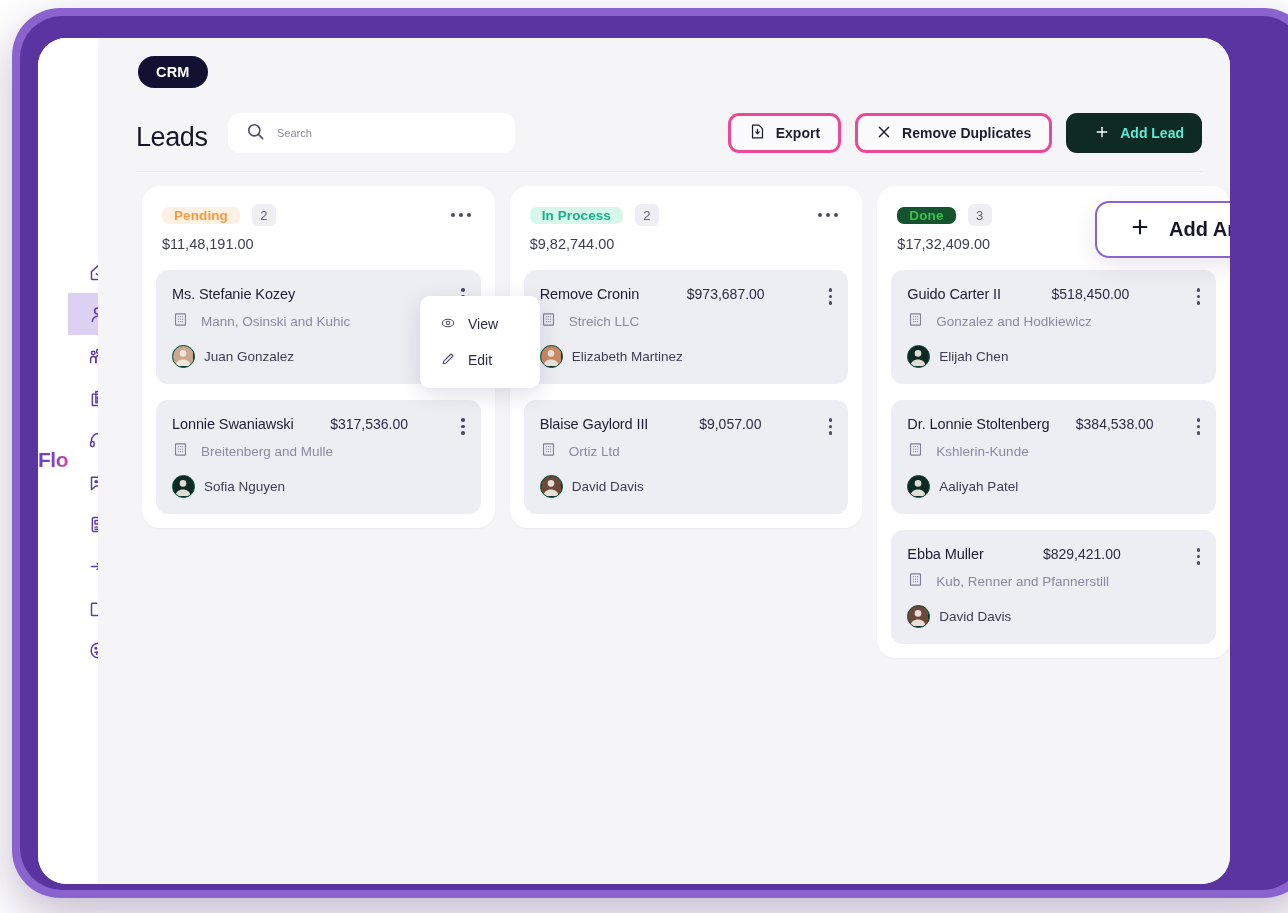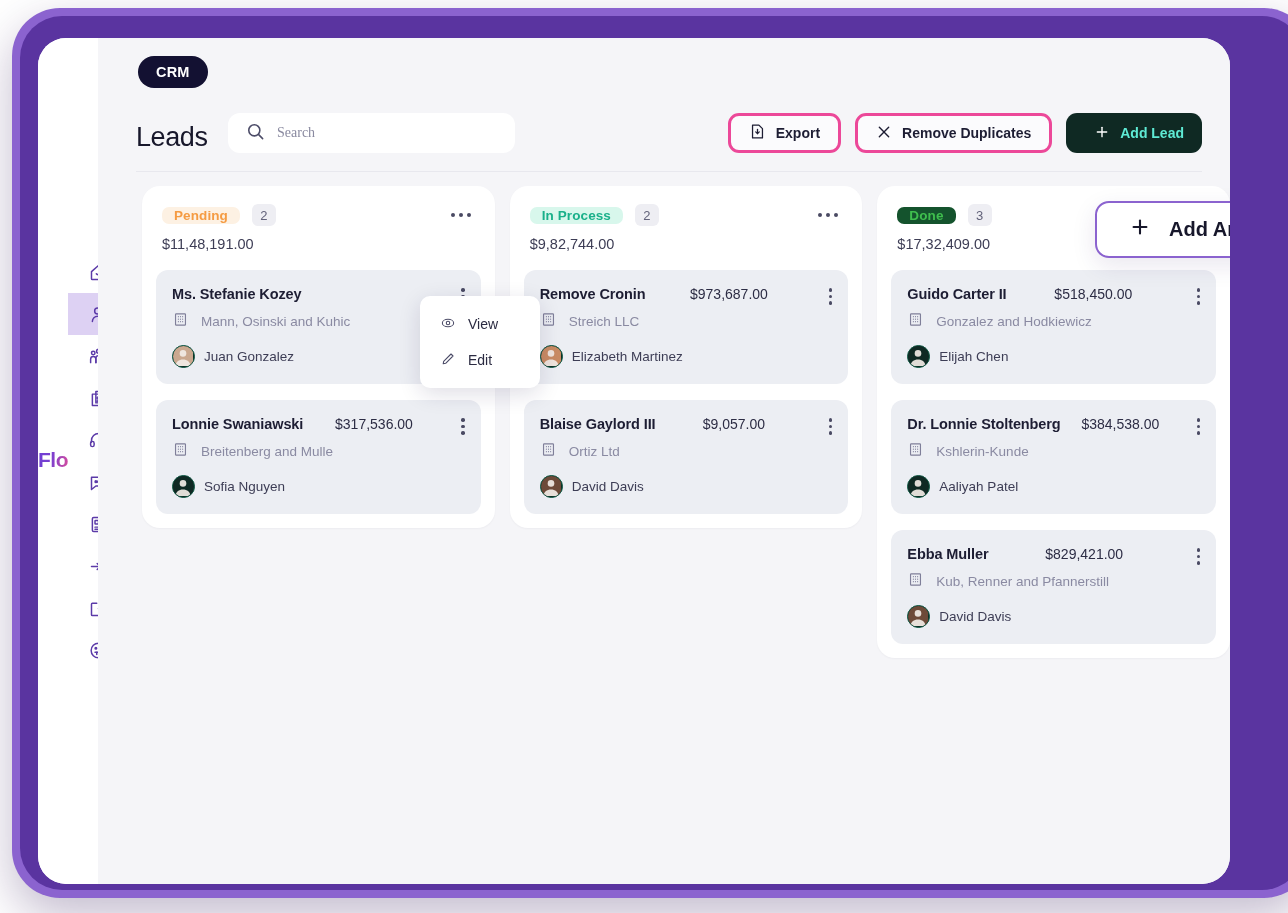--- a/index.html
+++ b/index.html
@@ -72,22 +72,22 @@
     font-size: 27px; font-weight: 500; color: #17172b; letter-spacing: -.4px;
   }
   #search-box {
     position: absolute; left: 130px; top: 75px;
     width: 287px; height: 40px;
     background: #ffffff; border-radius: 12px;
     display: flex; align-items: center; gap: 12px; padding: 0 18px;
   }
   #search-box input {
     border: none; outline: none; background: transparent;
-    font-family: Liberation Serif, serif;
-    font-size: 14px; color: #3b3b4f; width: 100%;
+    font-family: Liberation Sans, sans-serif;
+    font-size: 11px; color: #3b3b4f; width: 100%;
   }
   #search-box input::placeholder { color: #8a8aa0; }
 
   .top-actions { position: absolute; right: 28px; top: 75px; display: flex; gap: 14px; align-items: center; }
   .btn {
     height: 40px; border-radius: 11px;
     display: flex; align-items: center; gap: 10px;
     padding: 0 18px; font-size: 14px; font-weight: 700;
     cursor: pointer; white-space: nowrap;
   }
@@ -115,21 +115,21 @@
     display: flex; align-items: center; justify-content: center;
     font-size: 13px; font-weight: 500;
   }
   .col-dots { margin-left: auto; display: flex; gap: 4px; padding: 6px 4px; cursor: pointer; }
   .col-dots i { width: 4px; height: 4px; border-radius: 50%; background: #4a4a63; display: block; }
   .col-total { padding: 8px 6px 0 6px; font-size: 14.5px; color: #3d3d55; font-weight: 400; }
 
   .cards { margin-top: 18px; display: flex; flex-direction: column; gap: 16px; }
   .card { background: #eceef3; border-radius: 12px; padding: 16px 16px 16px 16px; cursor: pointer; }
   .card-top { display: flex; align-items: flex-start; }
-  .card-name { font-size: 14.5px; font-weight: 700; color: #1d1d33; letter-spacing: -.1px; }
+  .card-name { font-size: 14.5px; font-weight: 400; color: #1d1d33; letter-spacing: -.1px; }
   .card-amount { margin-left: auto; font-size: 14px; color: #2c2c44; padding-right: 12px; white-space: nowrap; }
   .card-kebab { position: absolute; right: 0; top: 2px; display: flex; flex-direction: column; gap: 3px; cursor: pointer; }
   .card-kebab i { width: 3.5px; height: 3.5px; border-radius: 50%; background: #4a4a63; display: block; }
   .kebab-wrap { position: relative; width: 8px; margin-left: auto; }
   .card-company { display: flex; align-items: center; gap: 12px; margin-top: 9px; }
   .card-company span { font-size: 13.5px; color: #8a8aa2; }
   .card-owner { display: flex; align-items: center; gap: 9px; margin-top: 14px; }
   .card-owner span { font-size: 13.5px; color: #3d3d55; }
   .avatar { width: 23px; height: 23px; border-radius: 50%; border: 1.5px solid #0f5c46; overflow: hidden; position: relative; flex: 0 0 auto; background:#0f2923;}
   .avatar svg { position:absolute; left:0; top:0; }

